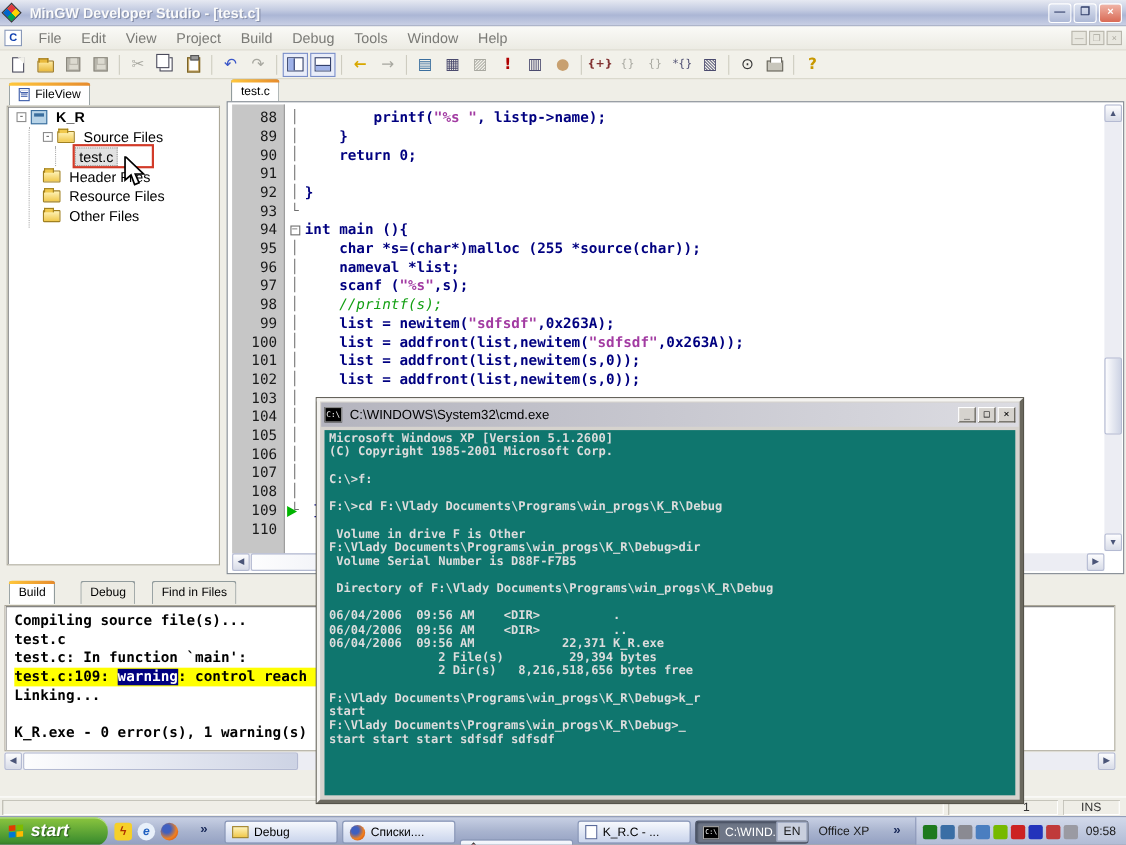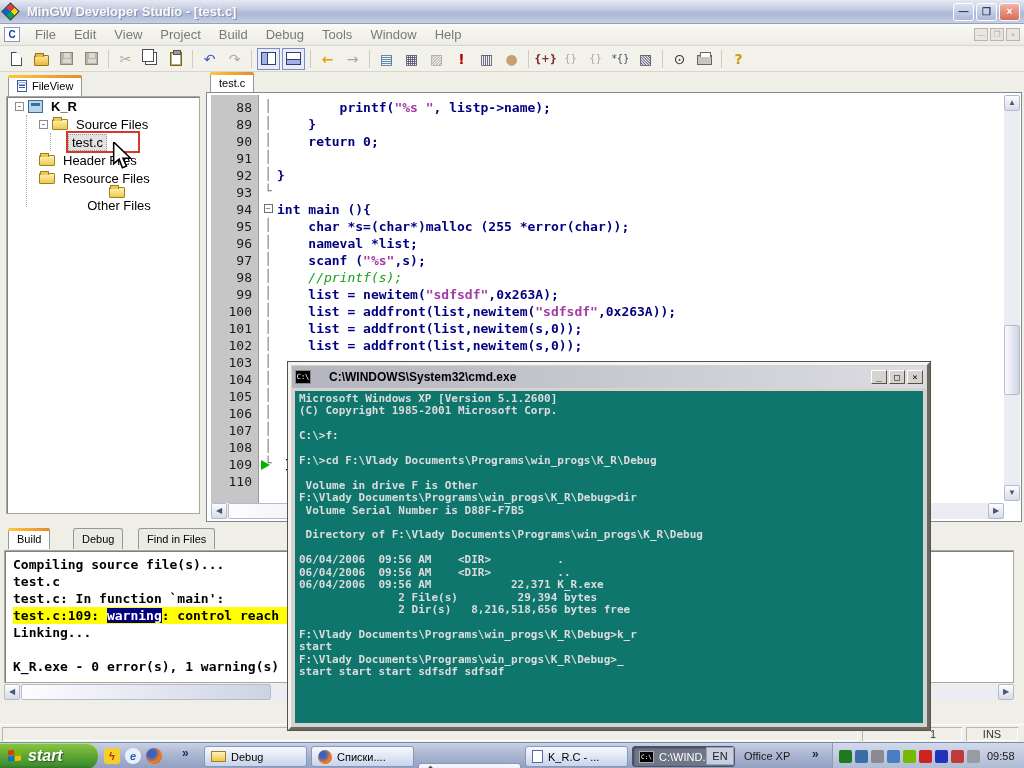--- a/index.html
+++ b/index.html
@@ -147,21 +147,21 @@
     padding:1px 6px;}
 
   
   #cmd-window{position:absolute;left:288px;top:362px;width:642px;height:368px;
     background:#D6D3CE;border:3px solid;border-color:#F4F3F0 #6A685E #6A685E #F4F3F0;
     box-shadow:0 0 0 1px #55534A;}
   #cmd-titlebar{position:absolute;left:1px;top:1px;right:1px;height:22px;
     background:linear-gradient(90deg,#B4B4BE,#DCDCE2);display:flex;align-items:center;padding:0 3px;}
   #cmd-icon{width:16px;height:14px;background:#000;border:1px solid #888;color:#FFF;
     font-size:7px;line-height:12px;text-align:center;font-family:"DejaVu Sans Mono",monospace;flex:none;}
-  #cmd-title{font-size:12px;font-weight:bold;color:#000;margin-left:18px;flex:1;
+  #cmd-title{font-size:12px;font-weight:normal;color:#000;margin-left:7px;flex:1;
     white-space:nowrap;overflow:hidden;}
   .ccbtn{width:16px;height:14px;background:#D6D3CE;border:1px solid;
     border-color:#FFF #55534A #55534A #FFF;color:#000;font-size:9px;line-height:12px;
     text-align:center;margin-left:2px;flex:none;font-family:"DejaVu Sans Mono",monospace;}
   #console{position:absolute;left:4px;right:4px;top:26px;bottom:4px;background:#0f766e;
     overflow:hidden;padding:2px 4px;}
   .cline{white-space:pre;font-family:"DejaVu Sans Mono",monospace;font-size:11px;line-height:12.4px;
     font-weight:bold;color:#DCDCDC;}
 
   
@@ -361,21 +361,21 @@
         <div class="tree-row" style="padding-left: 32px;">
           <span style="width: 0px;"></span>
           <span class="ti ti-folder"></span>
           <span class="tree-label">Header Files</span>
         </div>
         <div class="tree-row" style="padding-left: 32px;">
           <span style="width: 0px;"></span>
           <span class="ti ti-folder"></span>
           <span class="tree-label">Resource Files</span>
         </div>
-        <div class="tree-row" style="padding-left: 32px; flex-direction: column;">
+        <div class="tree-row" style="padding-left: 32px;">
           <span style="width: 0px;"></span>
           <span class="ti ti-folder"></span>
           <span class="tree-label">Other Files</span>
         </div>
       </div>
   </div>
   <div id="annot-box"></div>
   <svg id="mouse-cursor" width="22" height="28" viewBox="0 0 14 18">
     <path d="M1,0 L1,14 L4.5,11 L6.6,16.6 L9.2,15.5 L7,10.4 L11.8,10.4 Z" fill="#FFF" stroke="#000" stroke-width="1"></path>
   </svg>
@@ -417,21 +417,21 @@
           <span class="ctext"></span>
         </div>
         <div class="crow">
           <span class="lnum">94</span>
           <span class="fold"><span class="minusbox">−</span></span>
           <span class="ctext"><span class="k">int</span><span class="c"> main (){</span></span>
         </div>
         <div class="crow">
           <span class="lnum">95</span>
           <span class="fold">│</span>
-          <span class="ctext"><span class="c">    </span><span class="k">char</span><span class="c"> *s=(</span><span class="k">char</span><span class="c">*)malloc (255 *</span><span class="k">error</span><span class="c">(</span><span class="k">char</span><span class="c">));</span></span>
+          <span class="ctext"><span class="c">    </span><span class="k">char</span><span class="c"> *s=(</span><span class="k">char</span><span class="c">*)malloc (255 *</span><span class="k">source</span><span class="c">(</span><span class="k">char</span><span class="c">));</span></span>
         </div>
         <div class="crow">
           <span class="lnum">96</span>
           <span class="fold">│</span>
           <span class="ctext"><span class="c">    nameval *list;</span></span>
         </div>
         <div class="crow">
           <span class="lnum">97</span>
           <span class="fold">│</span>
           <span class="ctext"><span class="c">    scanf (</span><span class="s">"%s"</span><span class="c">,s);</span></span>

